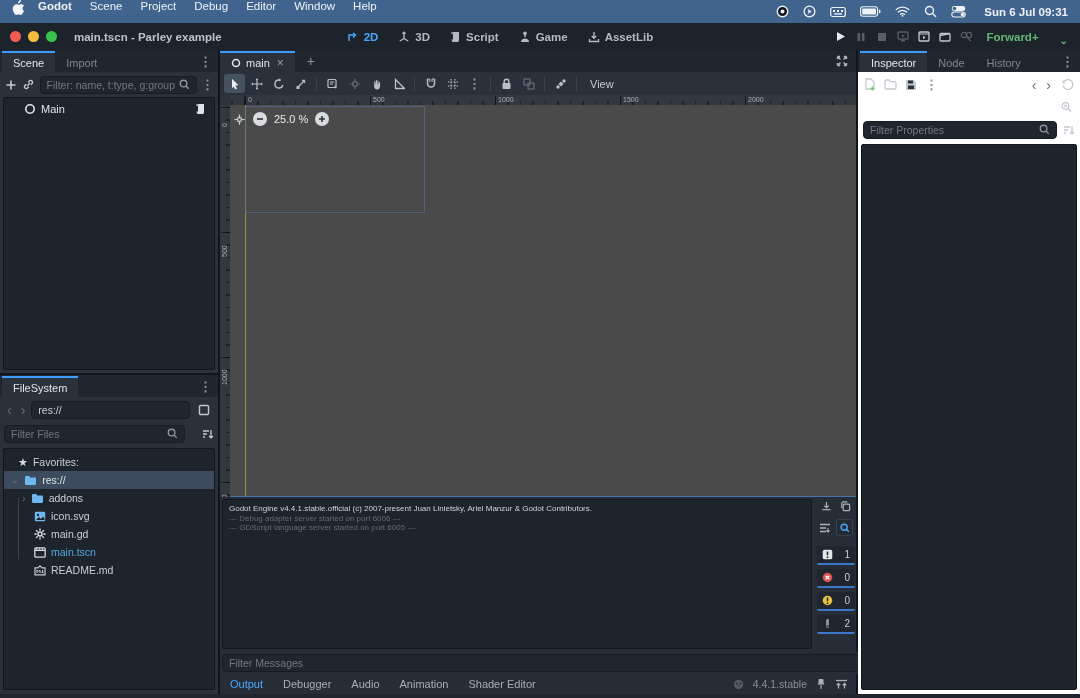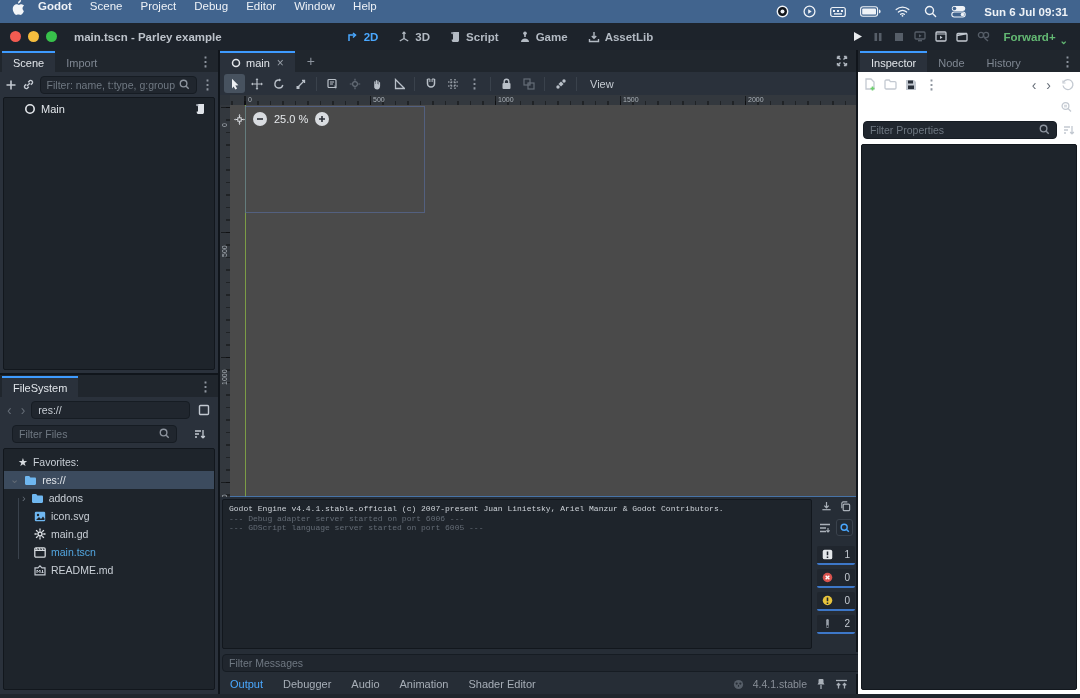--- a/index.html
+++ b/index.html
@@ -15,37 +15,37 @@
   .bold{font-weight:bold}
   .statusicons{margin-left:auto;display:flex;align-items:center;gap:14px}
   .clock{font-size:11.5px;font-weight:600;margin-left:4px;white-space:nowrap}
   
   .titlebar{left:0;top:23px;width:1080px;height:27px;background:#1d232b;display:flex;align-items:center}
   .tl{width:11px;height:11px;border-radius:50%;margin-right:7px}
   .title{color:#bdc3cb;font-size:11.5px;font-weight:bold;margin-left:10px;white-space:nowrap}
   .ws{display:flex;gap:5px;align-items:center;color:#b3bac3;font-size:11.5px;font-weight:bold;padding:0 10px;white-space:nowrap}
   .ws.active{color:#4aa8ff}
   .runbtn{width:21px;height:18px;display:flex;align-items:center;justify-content:center}
-  .renderer{color:#63b873;font-size:11.5px;font-weight:bold;display:flex;align-items:flex-end;gap:4px}
+  .renderer{color:#63b873;font-size:11.5px;font-weight:bold;display:flex;align-items:flex-end;gap:21px}
   
   .tabstrip{background:#20262d;display:flex;align-items:flex-end;height:22px}
   .tab{height:21px;display:flex;align-items:center;gap:5px;padding:0 11px;font-size:11px;color:#7f8792;border-top:2px solid transparent}
   .tab.active{background:#2a313b;color:#e1e5ea;border-top:2px solid #3e9bff}
   .well{background:#1e242b;border:1px solid #12171d;border-radius:2px}
   .input{background:#20262e;border:1px solid #161c23;border-radius:4px;color:#c6ccd3;
     font-size:10.5px;display:flex;align-items:center;padding:0 6px;height:18px;gap:4px}
   .ph{color:#6f7882;flex:1;white-space:nowrap;overflow:hidden}
   .val{color:#c9cfd6;flex:1}
   .dotsv{color:#8d949e;font-size:13px;font-weight:bold;line-height:1;cursor:default}
   .toolbtn{width:21px;height:19px;display:flex;align-items:center;justify-content:center;border-radius:3px;color:#b9c0c8}
   .toolbtn.active{background:#47525f;color:#eef1f4}
   .dim{color:#656d77 !important}
   .sep{width:1px;height:14px;background:#3a424c;margin:0 4px}
   .treerow{display:flex;align-items:center;height:18px;font-size:10.5px;color:#c9cfd6;gap:5px}
-  .mono{font-family:Liberation Mono, monospace}
+  .mono{font-family:Liberation Sans, sans-serif}
   .rlabel{position:absolute;font-size:7px;color:#a9b0b7;line-height:1}
   .rlabel.v{transform:rotate(-90deg);transform-origin:left top}
   .ctr{width:38px;height:19px;background:#20262e;border-bottom:2px solid #3d77c8;border-radius:2px;
     display:flex;align-items:center;justify-content:space-between;padding:0 5px;font-size:10px;color:#c6ccd3}
   .btab{font-size:11px;color:#a7aeb7;padding:0 10px;white-space:nowrap}
   .btab.active{color:#4aa8ff}
   svg{display:block}
 </style>
 </head>
 <body>
@@ -277,21 +277,21 @@
       <span class="dim" style="font-size:14px;padding:0 3px">›</span>
       <span class="input" style="flex:1">
           <span class="val">res://</span>
         </span>
       <span class="toolbtn">
           <svg width="12" height="12" viewBox="0 0 12 12" fill="none" stroke="#c3c9d1" stroke-width="1.4">
             <rect x="1.5" y="1.5" width="9" height="9" rx="1"></rect>
           </svg>
         </span>
     </div>
-    <div class="row" style="height:23px;padding:0 12px;gap:16px">
+    <div class="row" style="height:23px;padding:0 4px;gap:16px">
       <span class="input" style="flex:1">
         <span class="ph">Filter Files</span>
         <svg width="11" height="11" viewBox="0 0 12 12" fill="none" stroke="#8d949e" stroke-width="1.5">
             <circle cx="5" cy="5" r="3.6"></circle>
             <path d="M7.8 7.8l2.8 2.8"></path>
           </svg>
       </span>
       <span>
           <svg width="13" height="12" viewBox="0 0 13 12" stroke="#c3c9d1" stroke-width="1.3" fill="none">
             <path d="M2 3h6M2 6h4M2 9h2"></path>

